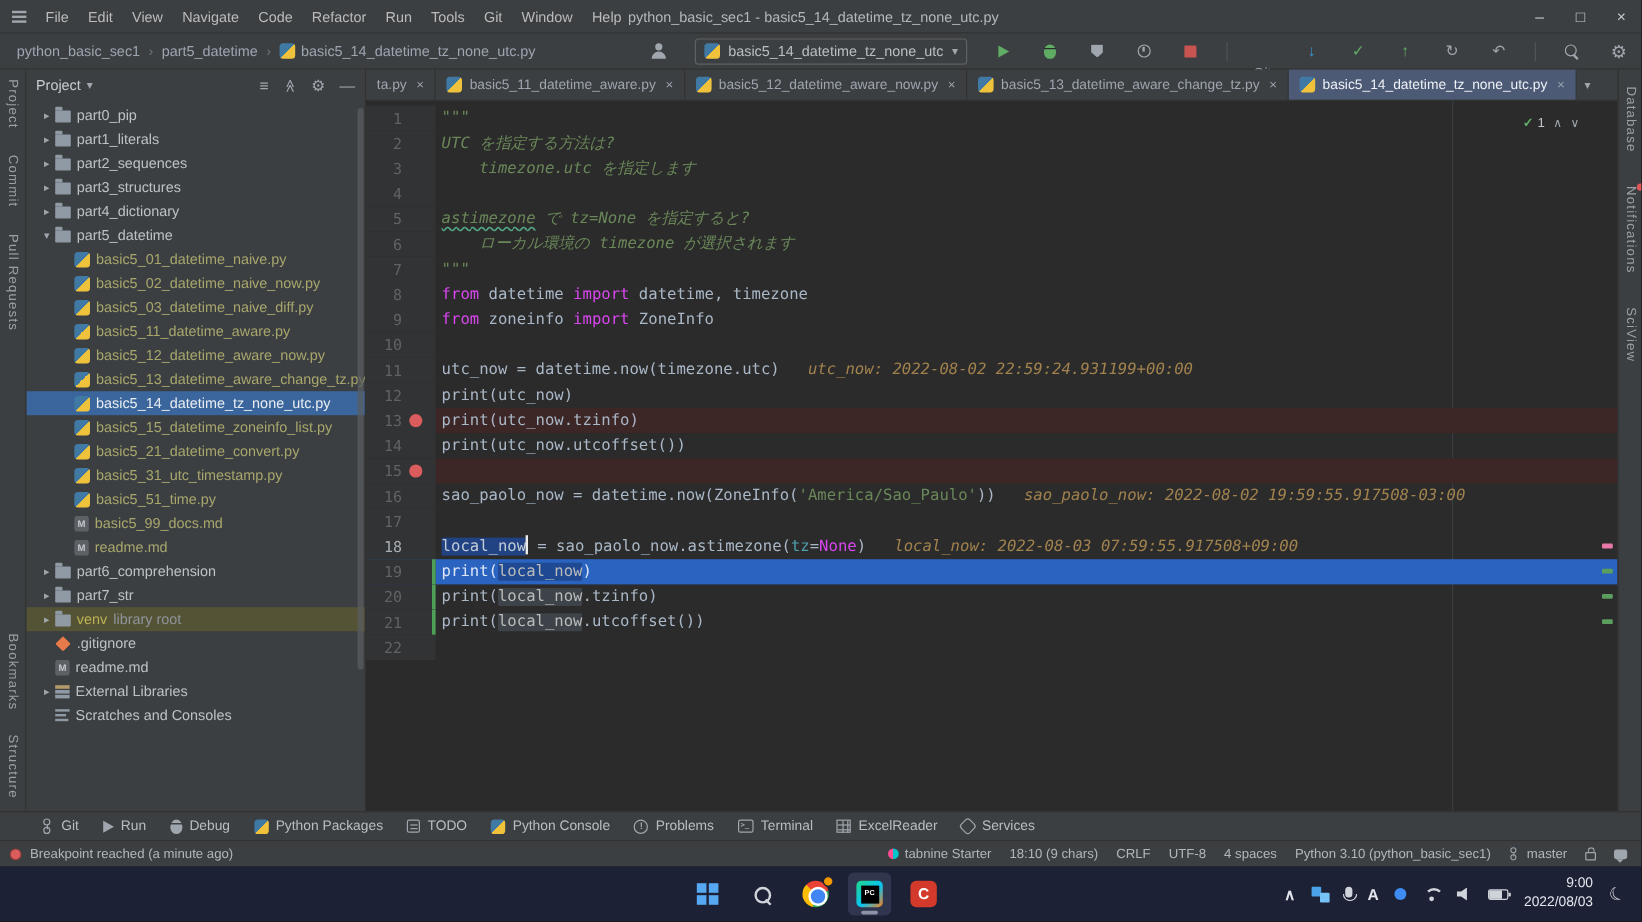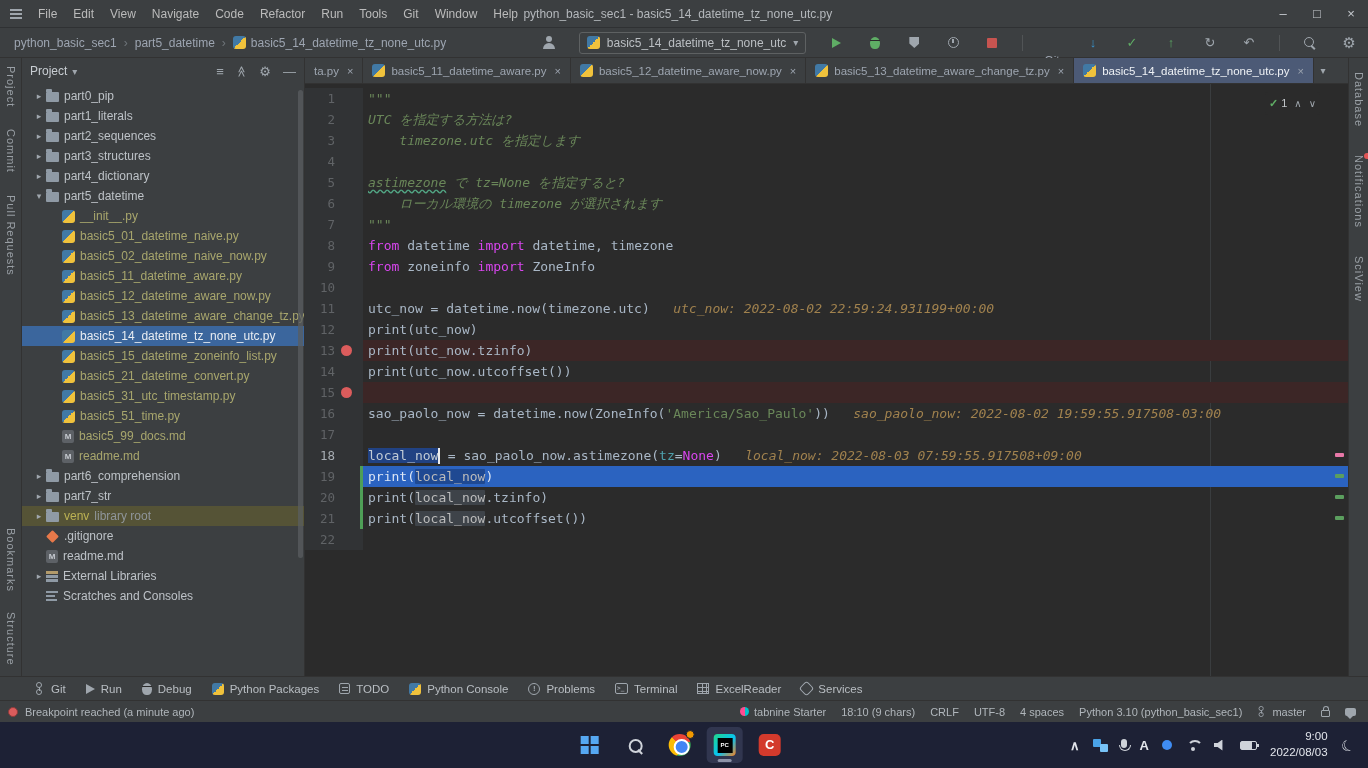--- a/index.html
+++ b/index.html
@@ -335,35 +335,35 @@
           <span class="ic">
             <span class="i-folder"></span>
           </span>
           <span class="lbl lb-folder">part5_datetime</span>
         </div>
         <div class="trow" style="padding-left:26px">
           <span class="chev"></span>
           <span class="ic">
             <span class="i-py"></span>
           </span>
-          <span class="lbl lb-file">__init__.py</span>
-        </div>
-        <div class="trow" style="padding-left:26px">
-          <span class="chev"></span>
-          <span class="ic">
-            <span class="i-py"></span>
-          </span>
           <span class="lbl lb-file">basic5_01_datetime_naive.py</span>
         </div>
         <div class="trow" style="padding-left:26px">
           <span class="chev"></span>
           <span class="ic">
             <span class="i-py"></span>
           </span>
           <span class="lbl lb-file">basic5_02_datetime_naive_now.py</span>
+        </div>
+        <div class="trow" style="padding-left:26px">
+          <span class="chev"></span>
+          <span class="ic">
+            <span class="i-py"></span>
+          </span>
+          <span class="lbl lb-file">basic5_03_datetime_naive_diff.py</span>
         </div>
         <div class="trow" style="padding-left:26px">
           <span class="chev"></span>
           <span class="ic">
             <span class="i-py"></span>
           </span>
           <span class="lbl lb-file">basic5_11_datetime_aware.py</span>
         </div>
         <div class="trow" style="padding-left:26px">
           <span class="chev"></span>

